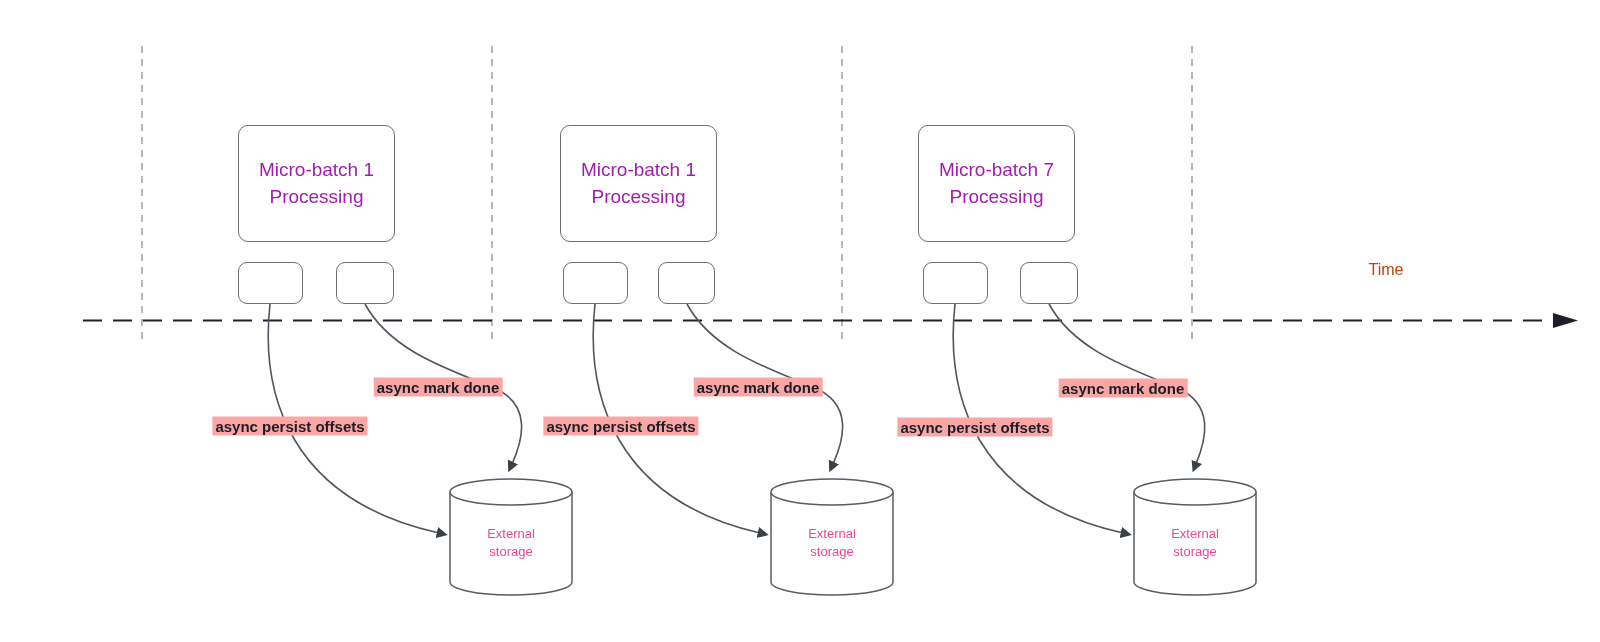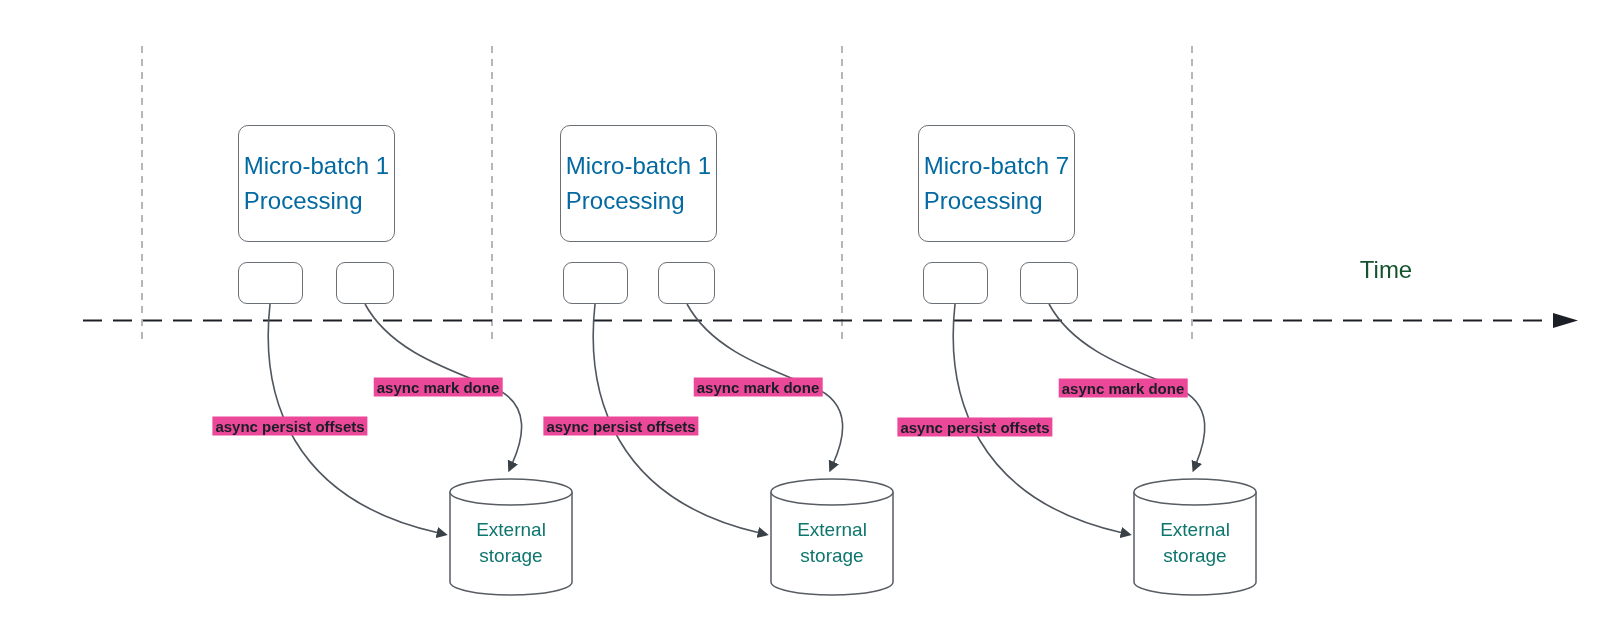--- a/index.html
+++ b/index.html
@@ -18,59 +18,59 @@
     top: 125px;
     width: 157px;
     height: 117px;
     box-sizing: border-box;
     border: 1.5px solid #6b7076;
     border-radius: 10px;
     background: #ffffff;
     display: flex;
     align-items: center;
     justify-content: center;
-    text-align: left;
-    font-size: 24px;
+    text-align: center;
+    font-size: 19px;
     line-height: 1.42;
-    color: #0369a1;
+    color: #a21caf;
     white-space: pre-line;
   }
   .small-node {
     position: absolute;
     top: 262px;
     height: 42px;
     box-sizing: border-box;
     border: 1.5px solid #6b7076;
     border-radius: 9px;
     background: #ffffff;
   }
   .arrow-label {
     position: absolute;
     transform: translate(-50%, -50%);
     font-size: 15px;
     font-weight: bold;
     color: #1a1e26;
-    background: #ec4899;
+    background: #fca5a5;
     padding: 1px 3px;
     white-space: nowrap;
   }
   .storage-label {
     position: absolute;
     transform: translate(-50%, -50%);
     text-align: center;
-    font-size: 19px;
+    font-size: 13px;
     line-height: 1.38;
-    color: #0f766e;
+    color: #ec4899;
     white-space: pre-line;
   }
   .time-label {
     position: absolute;
     transform: translate(-50%, -50%);
-    font-size: 24px;
-    color: #14532d;
+    font-size: 16px;
+    color: #c2410c;
   }
 </style>
 </head>
 <body>
 
 <div class="canvas">
 
   <svg width="1600" height="642" viewBox="0 0 1600 642">
     <defs>
       <marker id="arrowhead" viewBox="0 0 10 10" refX="2" refY="5" markerWidth="7" markerHeight="7" orient="auto">

